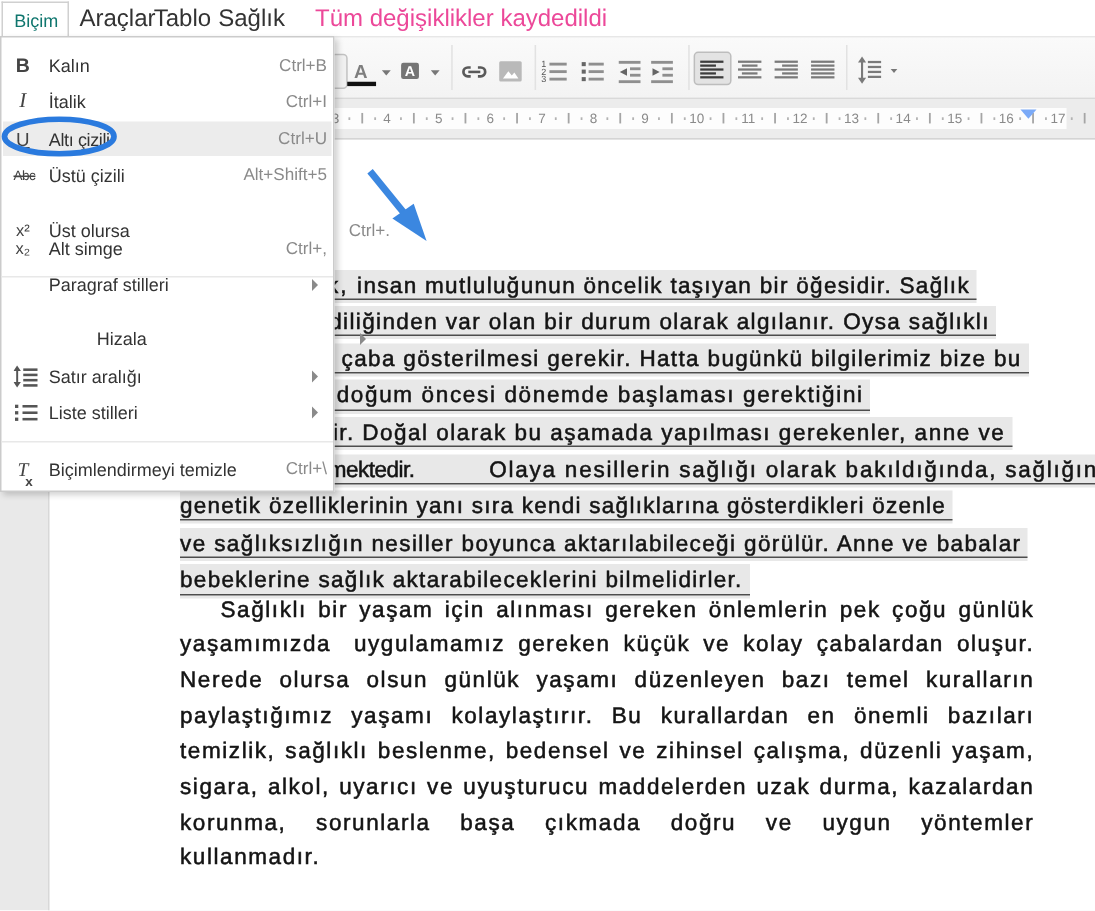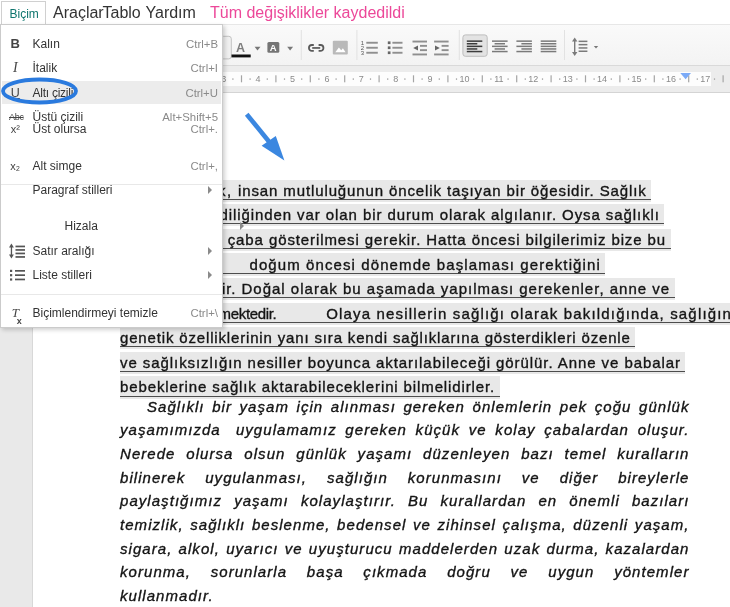--- a/index.html
+++ b/index.html
@@ -22,21 +22,21 @@
 #ruler{position:absolute;left:0;top:66px;width:730px;height:26px;background:#ececec;z-index:5;border-bottom:1px solid #d4d4d4;}
 #rulerband{position:absolute;left:0;top:5.5px;width:711px;height:14px;background:#fdfdfd;}
 #ruler svg{position:absolute;left:0;top:0;}
 
 .doc{position:absolute;z-index:2;color:#141414;font-size:15px;-webkit-text-stroke:0.35px #141414;}
 #para1{left:120px;top:178.9px;width:610px;line-height:24.6px;white-space:nowrap;}
 #para1 .hl{background:#e8e8e8;padding:2.3px 4.5px 0 0;border-bottom:1px solid #4d4d4d;
  box-shadow:0 2px 0 #e8e8e8;}
 #para1 .ind{text-indent:27px;}
 #para2{left:120px;top:394.5px;width:569.5px;line-height:23.7px;letter-spacing:1.05px;}
-#para2 div{text-align:justify;text-align-last:justify;white-space:normal;font-style:italic;}
+#para2 div{text-align:justify;text-align-last:justify;white-space:normal;}
 #para2 div.first{text-indent:27px;}
 #para2 div.last{text-align-last:left;}
 
 #menu{position:absolute;left:0;top:24px;width:221px;height:302px;background:#fff;
  border:1px solid #cbcbcb;box-shadow:2px 2px 4px rgba(0,0,0,.18);z-index:40;}
 #menu .row{position:absolute;left:0;width:100%;height:24.5px;}
 #menu .row .lbl{position:absolute;left:31.5px;top:50%;transform:translateY(-50%);
  font-size:12px;color:#333;white-space:nowrap;}
 #menu .row .sc{position:absolute;right:4px;top:50%;transform:translateY(-50%);
  font-size:11.4px;color:#8a8a8a;}
@@ -60,34 +60,33 @@
 <body>
 <div id="stage">
 
 <div id="docbg">
       <div id="paper"></div>
     </div>
 
 <div class="doc" id="para1">
 <div class="ind"><span class="hl"><span style="letter-spacing:7.36px;">Sağlı</span><span style="letter-spacing:1.4px;">k, </span><span style="letter-spacing:0.88px;">insan mutluluğunun öncelik taşıyan bir öğesidir. Sağlık</span></span></div>
 <div style="letter-spacing:0.92px;"><span class="hl">çoğu kez kendiliğinden var olan bir durum olarak algılanır. Oysa sağlıklı</span></div>
-<div><span class="hl"><span style="letter-spacing:3.35px;">olmak için </span><span style="letter-spacing:0.90px;">çaba gösterilmesi gerekir. Hatta öncesi bilgilerimiz bize bu</span></span></div>
-<div><span class="hl"><span style="letter-spacing:5.86px;">çabanın </span><span style="letter-spacing:1.10px;margin-left:25px;">doğum öncesi dönemde başlaması gerektiğini</span></span></div>
+<div><span class="hl"><span style="letter-spacing:3.35px;">olmak için </span><span style="letter-spacing:0.90px;">çaba gösterilmesi gerekir. Hatta bugünkü bilgilerimiz bize bu</span></span></div>
+<div><span class="hl"><span style="letter-spacing:5.86px;">çabanın </span><span style="letter-spacing:1.10px;">doğum öncesi dönemde başlaması gerektiğini</span></span></div>
 <div><span class="hl"><span style="letter-spacing:0.92px;">göstermektedir. </span><span style="letter-spacing:1.01px;">Doğal olarak bu aşamada yapılması gerekenler, anne ve</span></span></div>
 <div><span class="hl"><span style="letter-spacing:2.10px;">babaya düş</span><span style="letter-spacing:-0.34px;">mektedir. </span><span style="letter-spacing:1.17px;margin-left:46px;">Olaya nesillerin sağlığı olarak bakıldığında, sağlığın</span></span></div>
 <div style="letter-spacing:0.84px;"><span class="hl">genetik özelliklerinin yanı sıra kendi sağlıklarına gösterdikleri özenle</span></div>
 <div style="letter-spacing:0.93px;"><span class="hl">ve sağlıksızlığın nesiller boyunca aktarılabileceği görülür. Anne ve babalar</span></div>
 <div style="letter-spacing:0.88px;"><span class="hl">bebeklerine sağlık aktarabileceklerini bilmelidirler.</span></div>
 </div>
 
 <div class="doc" id="para2">
 <div class="first">Sağlıklı bir yaşam için alınması gereken önlemlerin pek çoğu günlük</div>
 <div>yaşamımızda<span style="display:inline-block;width:6.5px;"></span> uygulamamız gereken küçük ve kolay çabalardan oluşur.</div>
 <div>Nerede olursa olsun günlük yaşamı düzenleyen bazı temel kuralların</div>
-<div>bilinerek uygulanması, sağlığın korunmasını ve diğer bireylerle</div>
 <div>paylaştığımız yaşamı kolaylaştırır. Bu kurallardan en önemli bazıları</div>
 <div>temizlik, sağlıklı beslenme, bedensel ve zihinsel çalışma, düzenli yaşam,</div>
 <div>sigara, alkol, uyarıcı ve uyuşturucu maddelerden uzak durma, kazalardan</div>
 <div>korunma, sorunlarla başa çıkmada doğru ve uygun yöntemler</div>
 <div class="last">kullanmadır.</div>
 </div>
 
 <div id="toolbar">
 <svg width="730" height="40" viewBox="0 0 730 40">
  <rect x="221" y="11.3" width="10.3" height="22.6" rx="2.5" fill="#f0f0f0" stroke="#c2c2c2"></rect>
@@ -249,21 +248,21 @@
  <rect x="696.7" y="12.2" width="1.2" height="1.8" fill="#b3b3b3"></rect>
  <rect x="713.9" y="12.2" width="1.2" height="1.8" fill="#b3b3b3"></rect>
  <rect x="722.5" y="9.3" width="1.2" height="7" fill="#a5a5a5"></rect>
  <path d="M680.3 7 L691 7 L685.6 13.2 Z" fill="#7baaf7"></path>
 </svg>
     </div>
 
 <div id="menubar">
 <div class="mi" style="left:53px;">Araçlar</div>
 <div class="mi" style="left:102.5px;">Tablo</div>
-<div class="mi" style="left:145.5px;">Yardım</div>
+<div class="mi" style="left:145.5px;">Sağlık</div>
 <div class="mi" style="left:210px;color:#ec4899;">Tüm değişiklikler kaydedildi</div>
 </div>
 <div id="mbline"></div>
 <div id="tab">
       <span style="position:absolute;left:7.5px;top:0;height:24px;line-height:25px;font-size:12px;color:#0f766e;">Biçim</span>
     </div>
 
 <div id="menu">
 <div class="hlrow" style="top:56px;height:23px;"></div>
 <div class="row" style="top:6.5px;">
@@ -279,21 +278,21 @@
 <div class="row" style="top:55.5px;">
         <span class="ic icU">U</span>
         <span class="lbl" style="letter-spacing:-0.25px;">Altı çizili</span>
         <span class="sc">Ctrl+U</span>
       </div>
 <div class="row" style="top:80px;">
         <span class="ic icAbc">Abc</span>
         <span class="lbl">Üstü çizili</span>
         <span class="sc">Alt+Shift+5</span>
       </div>
-<div class="row" style="top:92px;">
+<div class="row" style="top:117px;padding-left:42px;">
         <span class="ic icSup">x²</span>
         <span class="lbl">Üst olursa</span>
         <span class="sc">Ctrl+.</span>
       </div>
 <div class="row" style="top:129px;">
         <span class="ic icSub">x₂</span>
         <span class="lbl">Alt simge</span>
         <span class="sc">Ctrl+,</span>
       </div>
 <div class="msep" style="top:158.5px;"></div>

